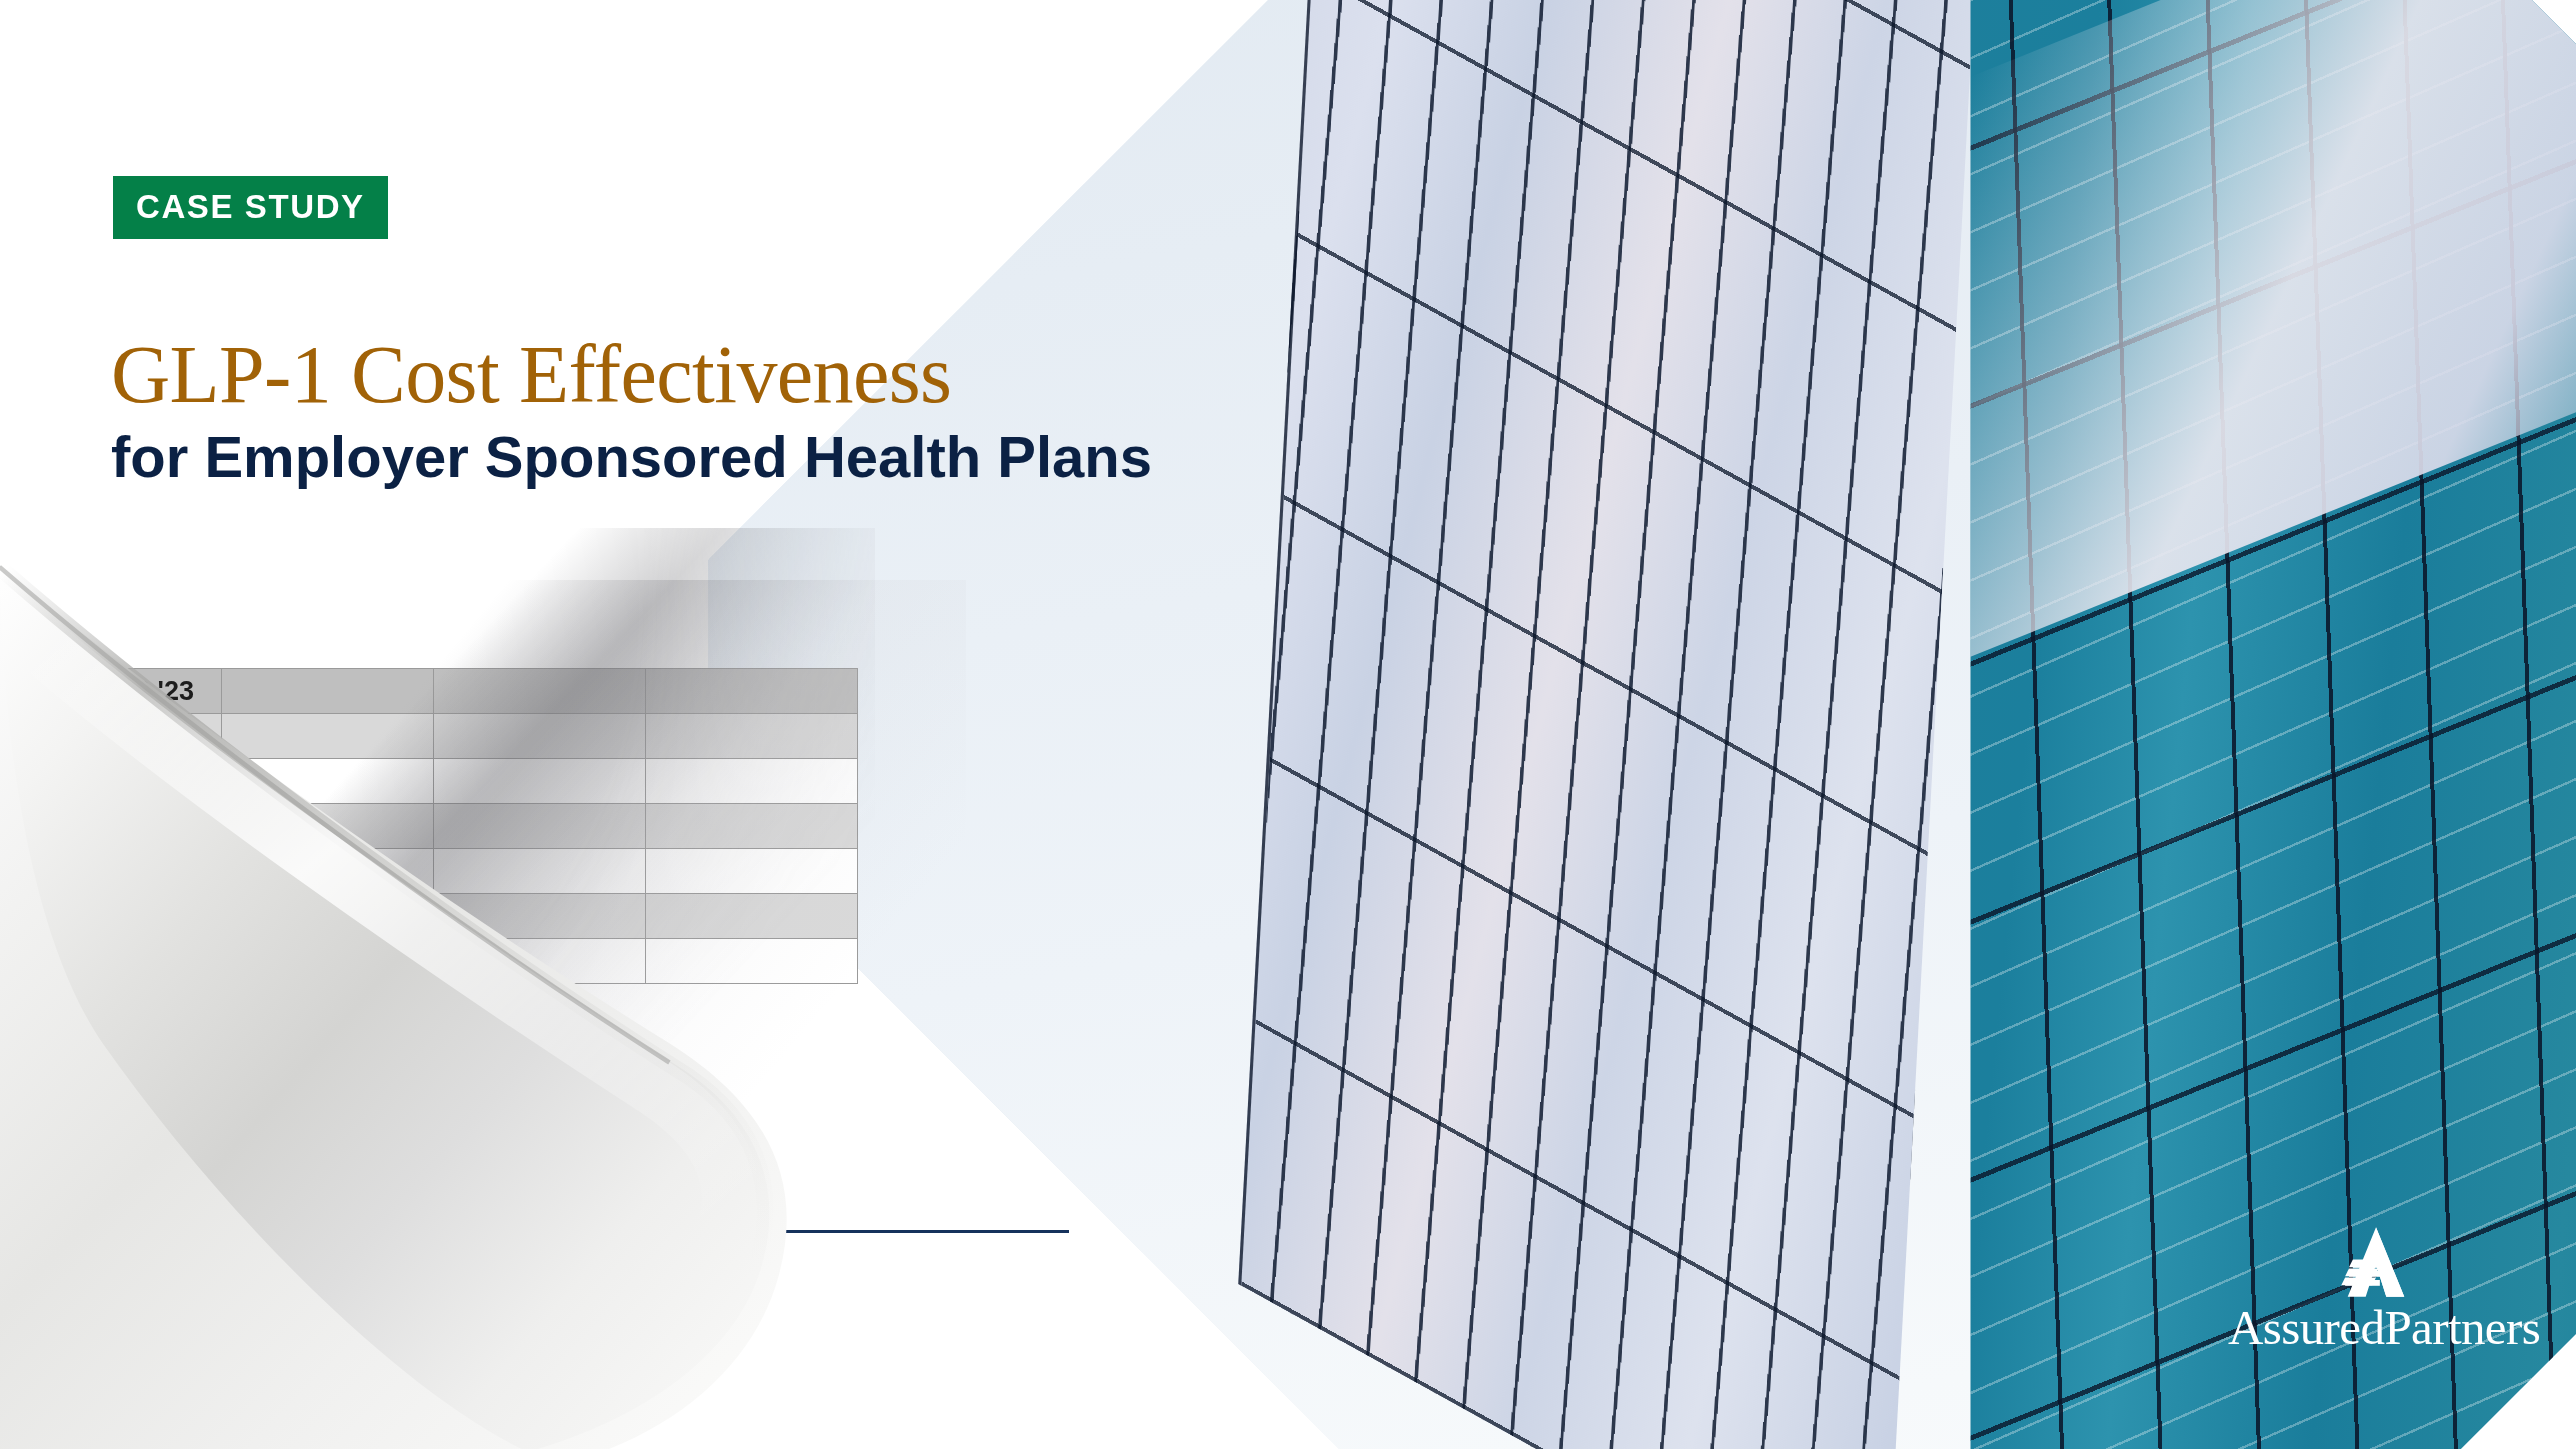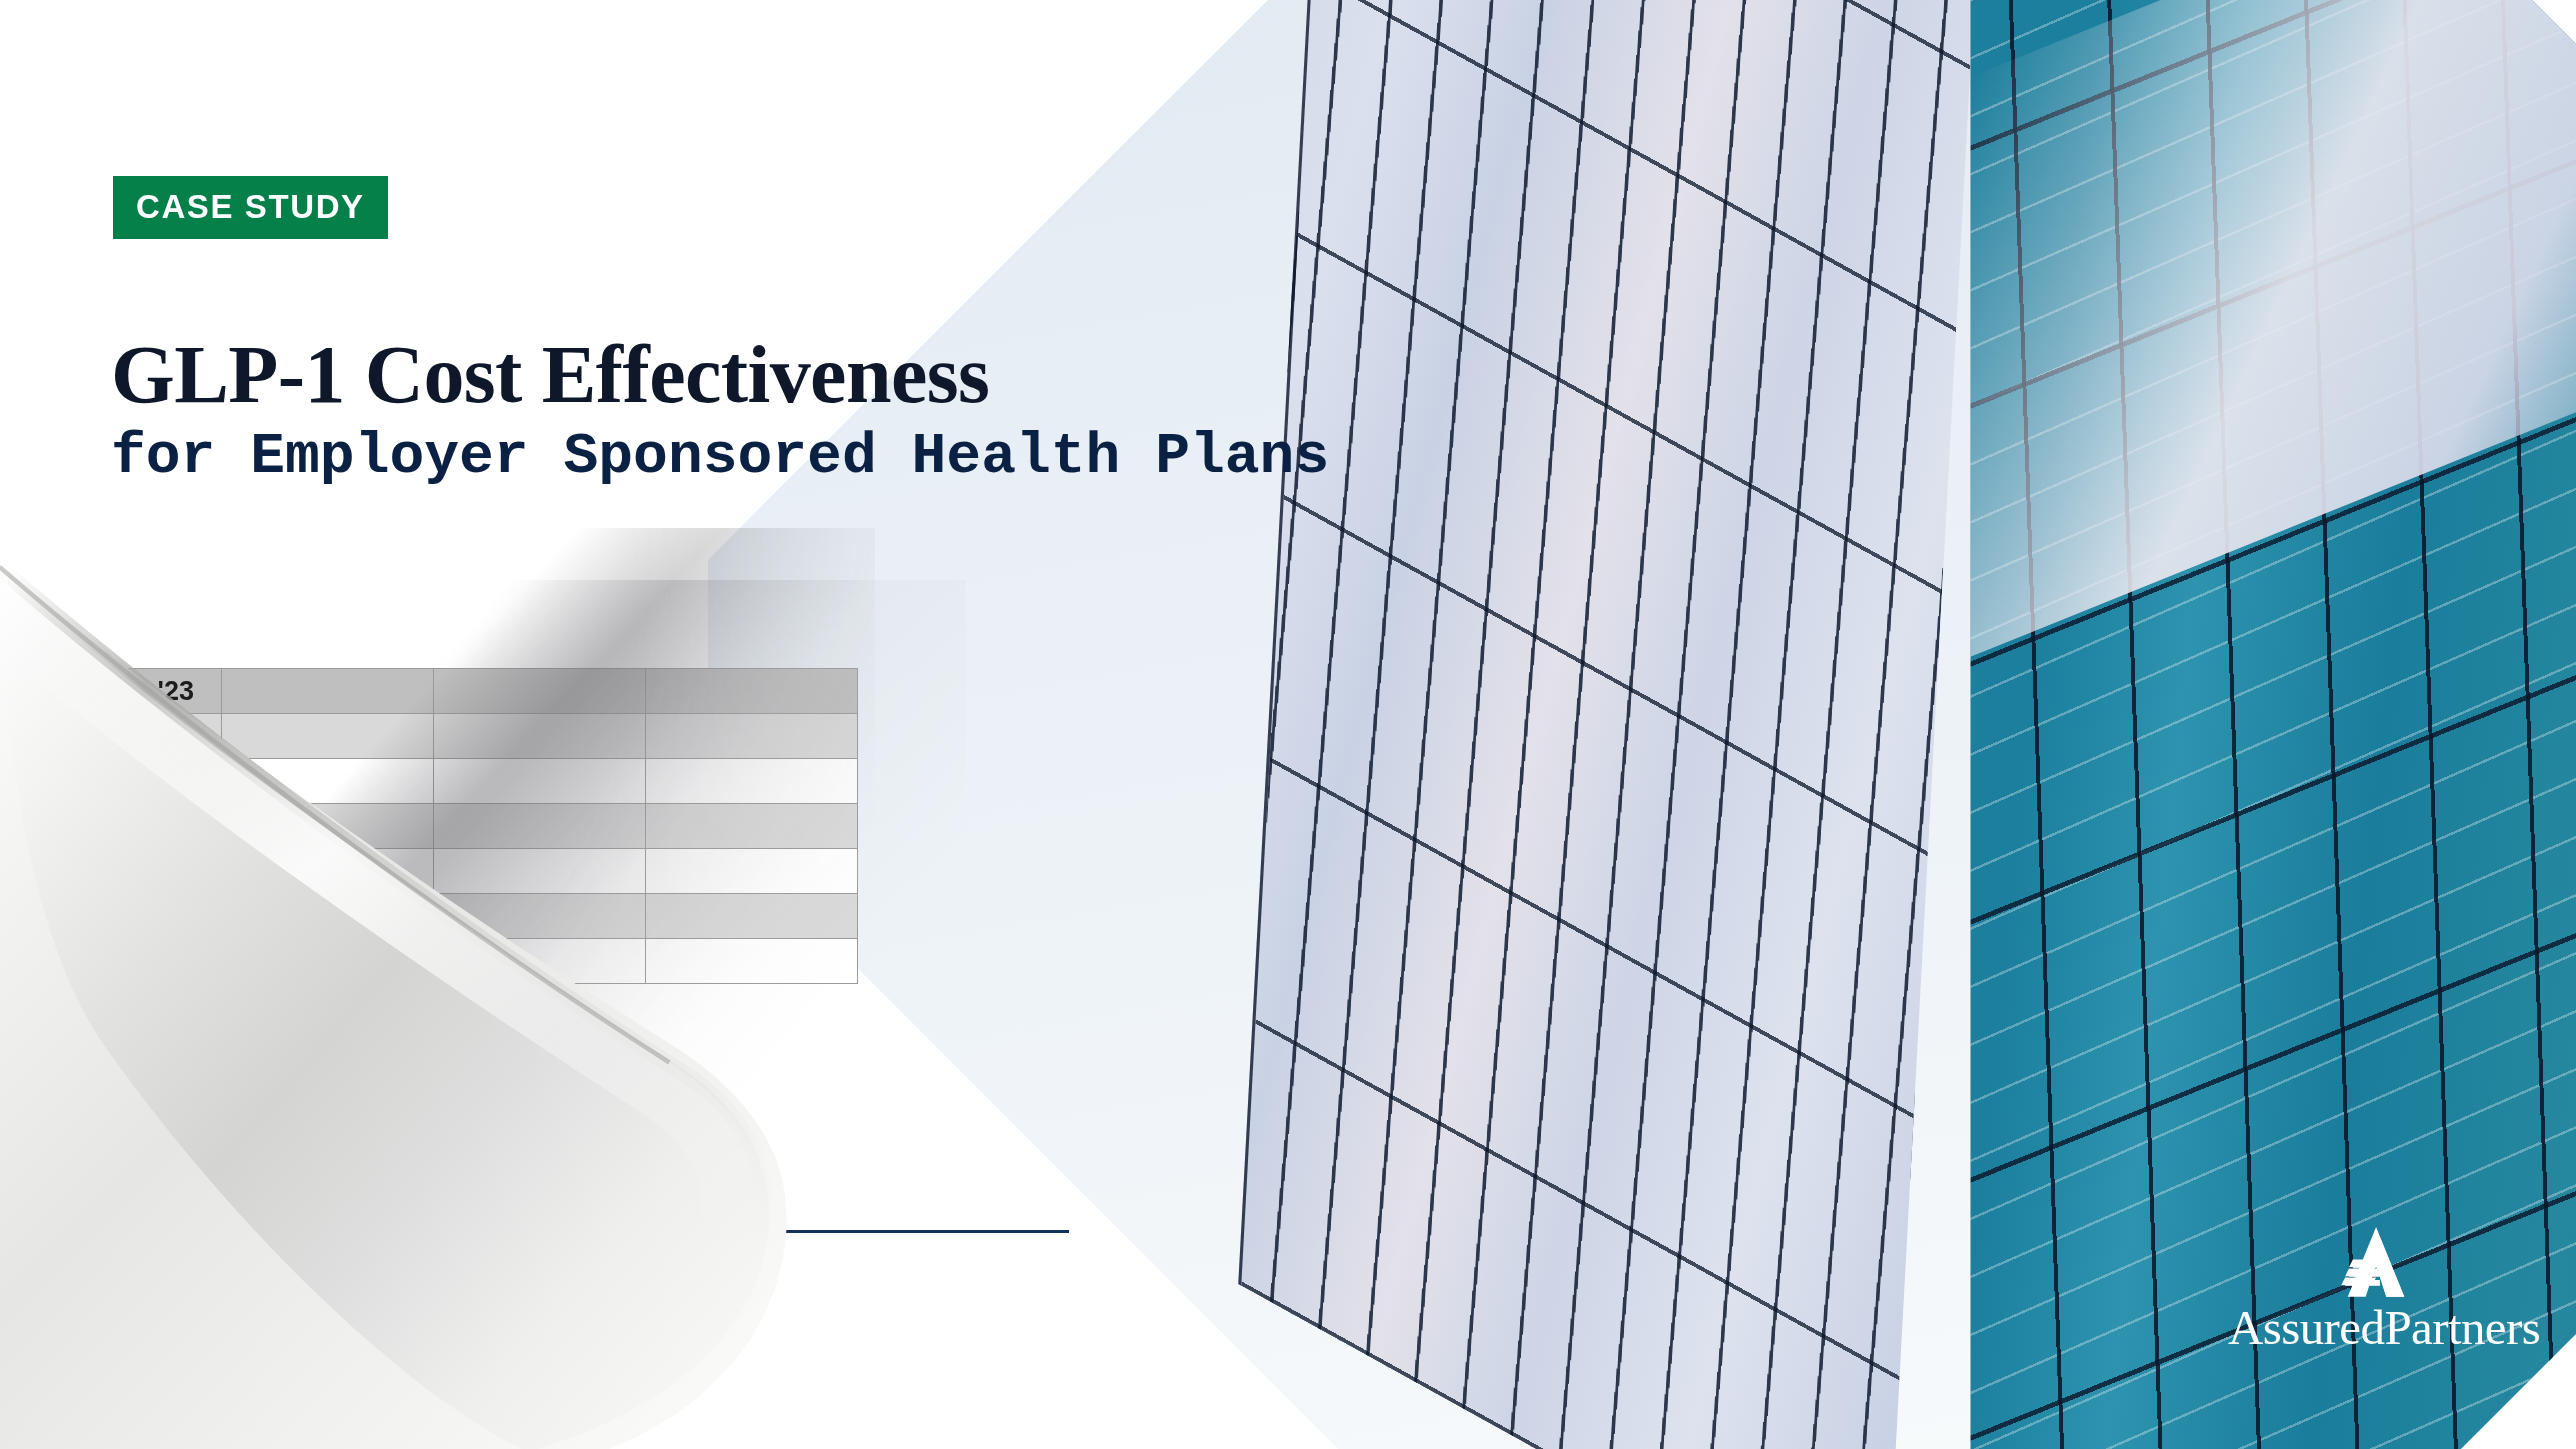--- a/index.html
+++ b/index.html
@@ -161,35 +161,35 @@
     letter-spacing: 1.6px;
     padding: 14px 23px 15.5px 23px;
     line-height: 1;
     z-index: 5;
   }
 
   .title {
     position: absolute;
     left: 111px;
     top: 277px;
-    color: #0f172a;
+    color: #a16207;
     font-family: "Liberation Serif", serif;
-    font-weight: bold;
+    font-weight: normal;
     font-size: 82px;
     line-height: 1.06;
     letter-spacing: -0.6px;
     white-space: nowrap;
     z-index: 5;
   }
   .subtitle {
     position: absolute;
     left: 111px;
     top: 377px;
     color: #0b2144;
-    font-family: Liberation Mono, monospace;
+    font-family: Liberation Sans, sans-serif;
     font-weight: bold;
     font-size: 58px;
     line-height: 1.1;
     letter-spacing: 0px;
     white-space: nowrap;
     z-index: 5;
   }
 
   
   .data-table {

